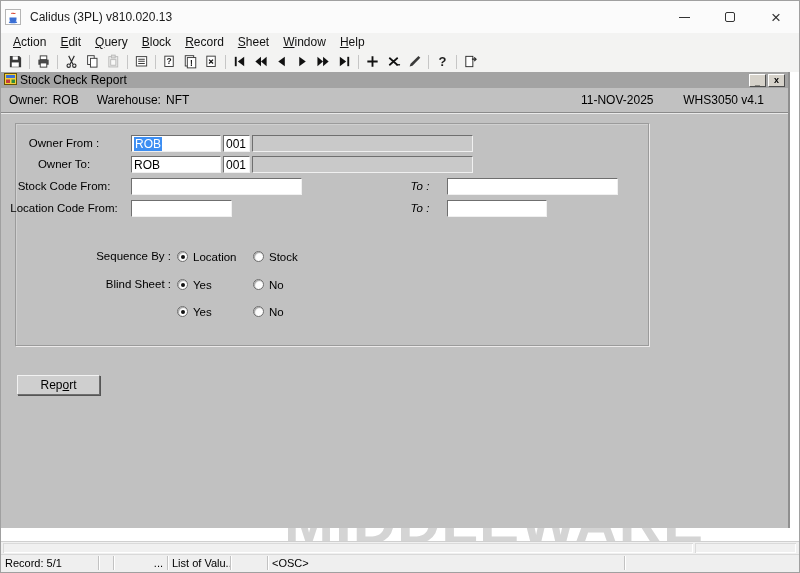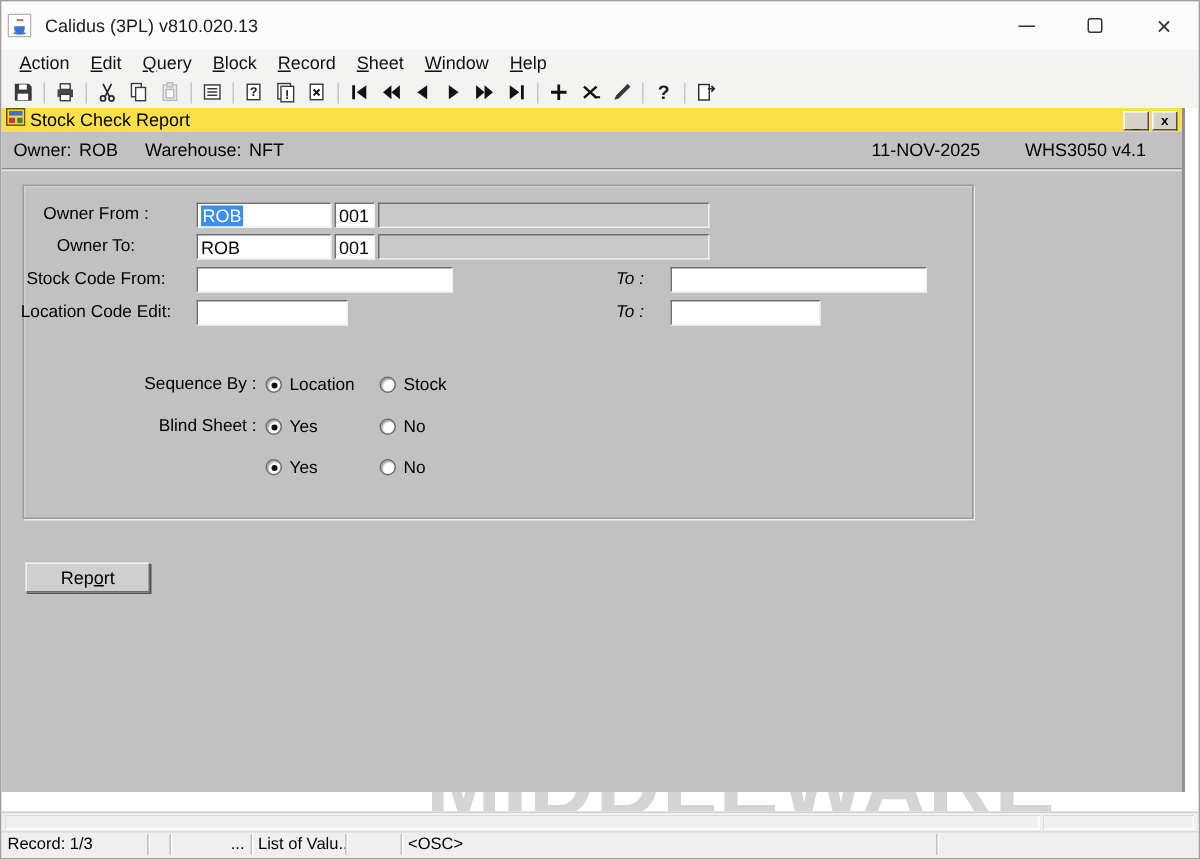--- a/index.html
+++ b/index.html
@@ -24,21 +24,21 @@
   .menu-item::first-letter{ text-decoration:underline; }
   
   .toolbar{ height:21px; background:#f3f3f2; display:flex; align-items:center; padding-left:4px; }
   .tbi{ width:21px; height:18px; display:flex; align-items:center; justify-content:center; color:#222; font-size:13px; }
   .tbi svg{ display:block; }
   .tbi.disabled{ opacity:.42; }
   .tsep{ width:1px; height:14px; background:#c6c6c6; margin:0 3px; }
   .tb-txt{ font-weight:bold; font-size:13px; color:#1d1d1d; line-height:1; }
   
   .mdi{ height:456px; background:#c1c1c1; position:relative; margin-right:9px; border-right:2px solid #8f8f8f; }
-  .mdi-titlebar{ height:16px; background:#fde047; display:flex; align-items:center; padding:0 3px; }
+  .mdi-titlebar{ height:16px; background:#a3a3a3; display:flex; align-items:center; padding:0 3px; }
   .mdi-title{ font-size:12px; color:#000; margin-left:3px; }
   .mdi-btns{ margin-left:auto; display:flex; }
   .mbtn{ width:17px; height:13px; background:#d6d2ca; border:1px solid; border-color:#ffffff #4e4e4e #4e4e4e #ffffff;
          display:flex; align-items:center; justify-content:center; font-size:9px; font-weight:bold; color:#000; margin-left:2px; line-height:1;}
   .mbtn .us{ margin-top:4px; }
   .infobar{ height:24px; position:relative; display:flex; align-items:center; font-size:12px; color:#000; padding-left:8px; }
   .infobar .lbl{ margin-right:5px; }
   .infobar .gap{ width:18px; }
   .info-date{ position:absolute; left:580px; }
   .info-prog{ position:absolute; right:24px; }
@@ -283,21 +283,21 @@
       <span class="flabel" style="top:42px">Owner To:</span>
       <span class="tfield" style="left:130px; top:42px; width:90px;">ROB</span>
       <span class="tfield" style="left:222px; top:42px; width:27px;">001</span>
       <span class="tfield dis" style="left:251px; top:42px; width:221px;"></span>
 
       <span class="flabel" style="top:64px">Stock Code From:</span>
       <span class="tfield" style="left:130px; top:64px; width:171px;"></span>
       <span class="flabel2" style="top:64px">To :</span>
       <span class="tfield" style="left:446px; top:64px; width:171px;"></span>
 
-      <span class="flabel" style="top:86px">Location Code Edit:</span>
+      <span class="flabel" style="top:86px">Location Code From:</span>
       <span class="tfield" style="left:130px; top:86px; width:101px;"></span>
       <span class="flabel2" style="top:86px">To :</span>
       <span class="tfield" style="left:446px; top:86px; width:100px;"></span>
 
       <span class="rlabel" style="top:136px">Sequence By :</span>
       <span class="radio-opt" style="left:176px; top:136px;">
         <span class="rb selected"></span>
         <span>Location</span>
       </span>
       <span class="radio-opt" style="left:252px; top:136px;">
@@ -333,21 +333,21 @@
   <div class="wm-strip">
     <span class="wm">MIDDLEWARE</span>
   </div>
 
   <div class="msgline">
     <span class="mcell" style="left:2px; width:690px;"></span>
     <span class="mcell" style="left:694px; right:3px;"></span>
   </div>
 
   <div class="statusbar">
-    <span class="scell" style="left:0; width:98px;">Record: 1/3</span>
+    <span class="scell" style="left:0; width:98px;">Record: 5/1</span>
     <span class="scell" style="left:98px; width:15px;"></span>
     <span class="scell right" style="left:113px; width:54px;">...</span>
     <span class="scell" style="left:167px; width:63px;">List of Valu...</span>
     <span class="scell" style="left:230px; width:37px;"></span>
     <span class="scell" style="left:267px; width:357px;">&lt;OSC&gt;</span>
     <span class="scell" style="left:694px; right:0; border-right:none; box-shadow:none;"></span>
   </div>
 
 </div>
 

